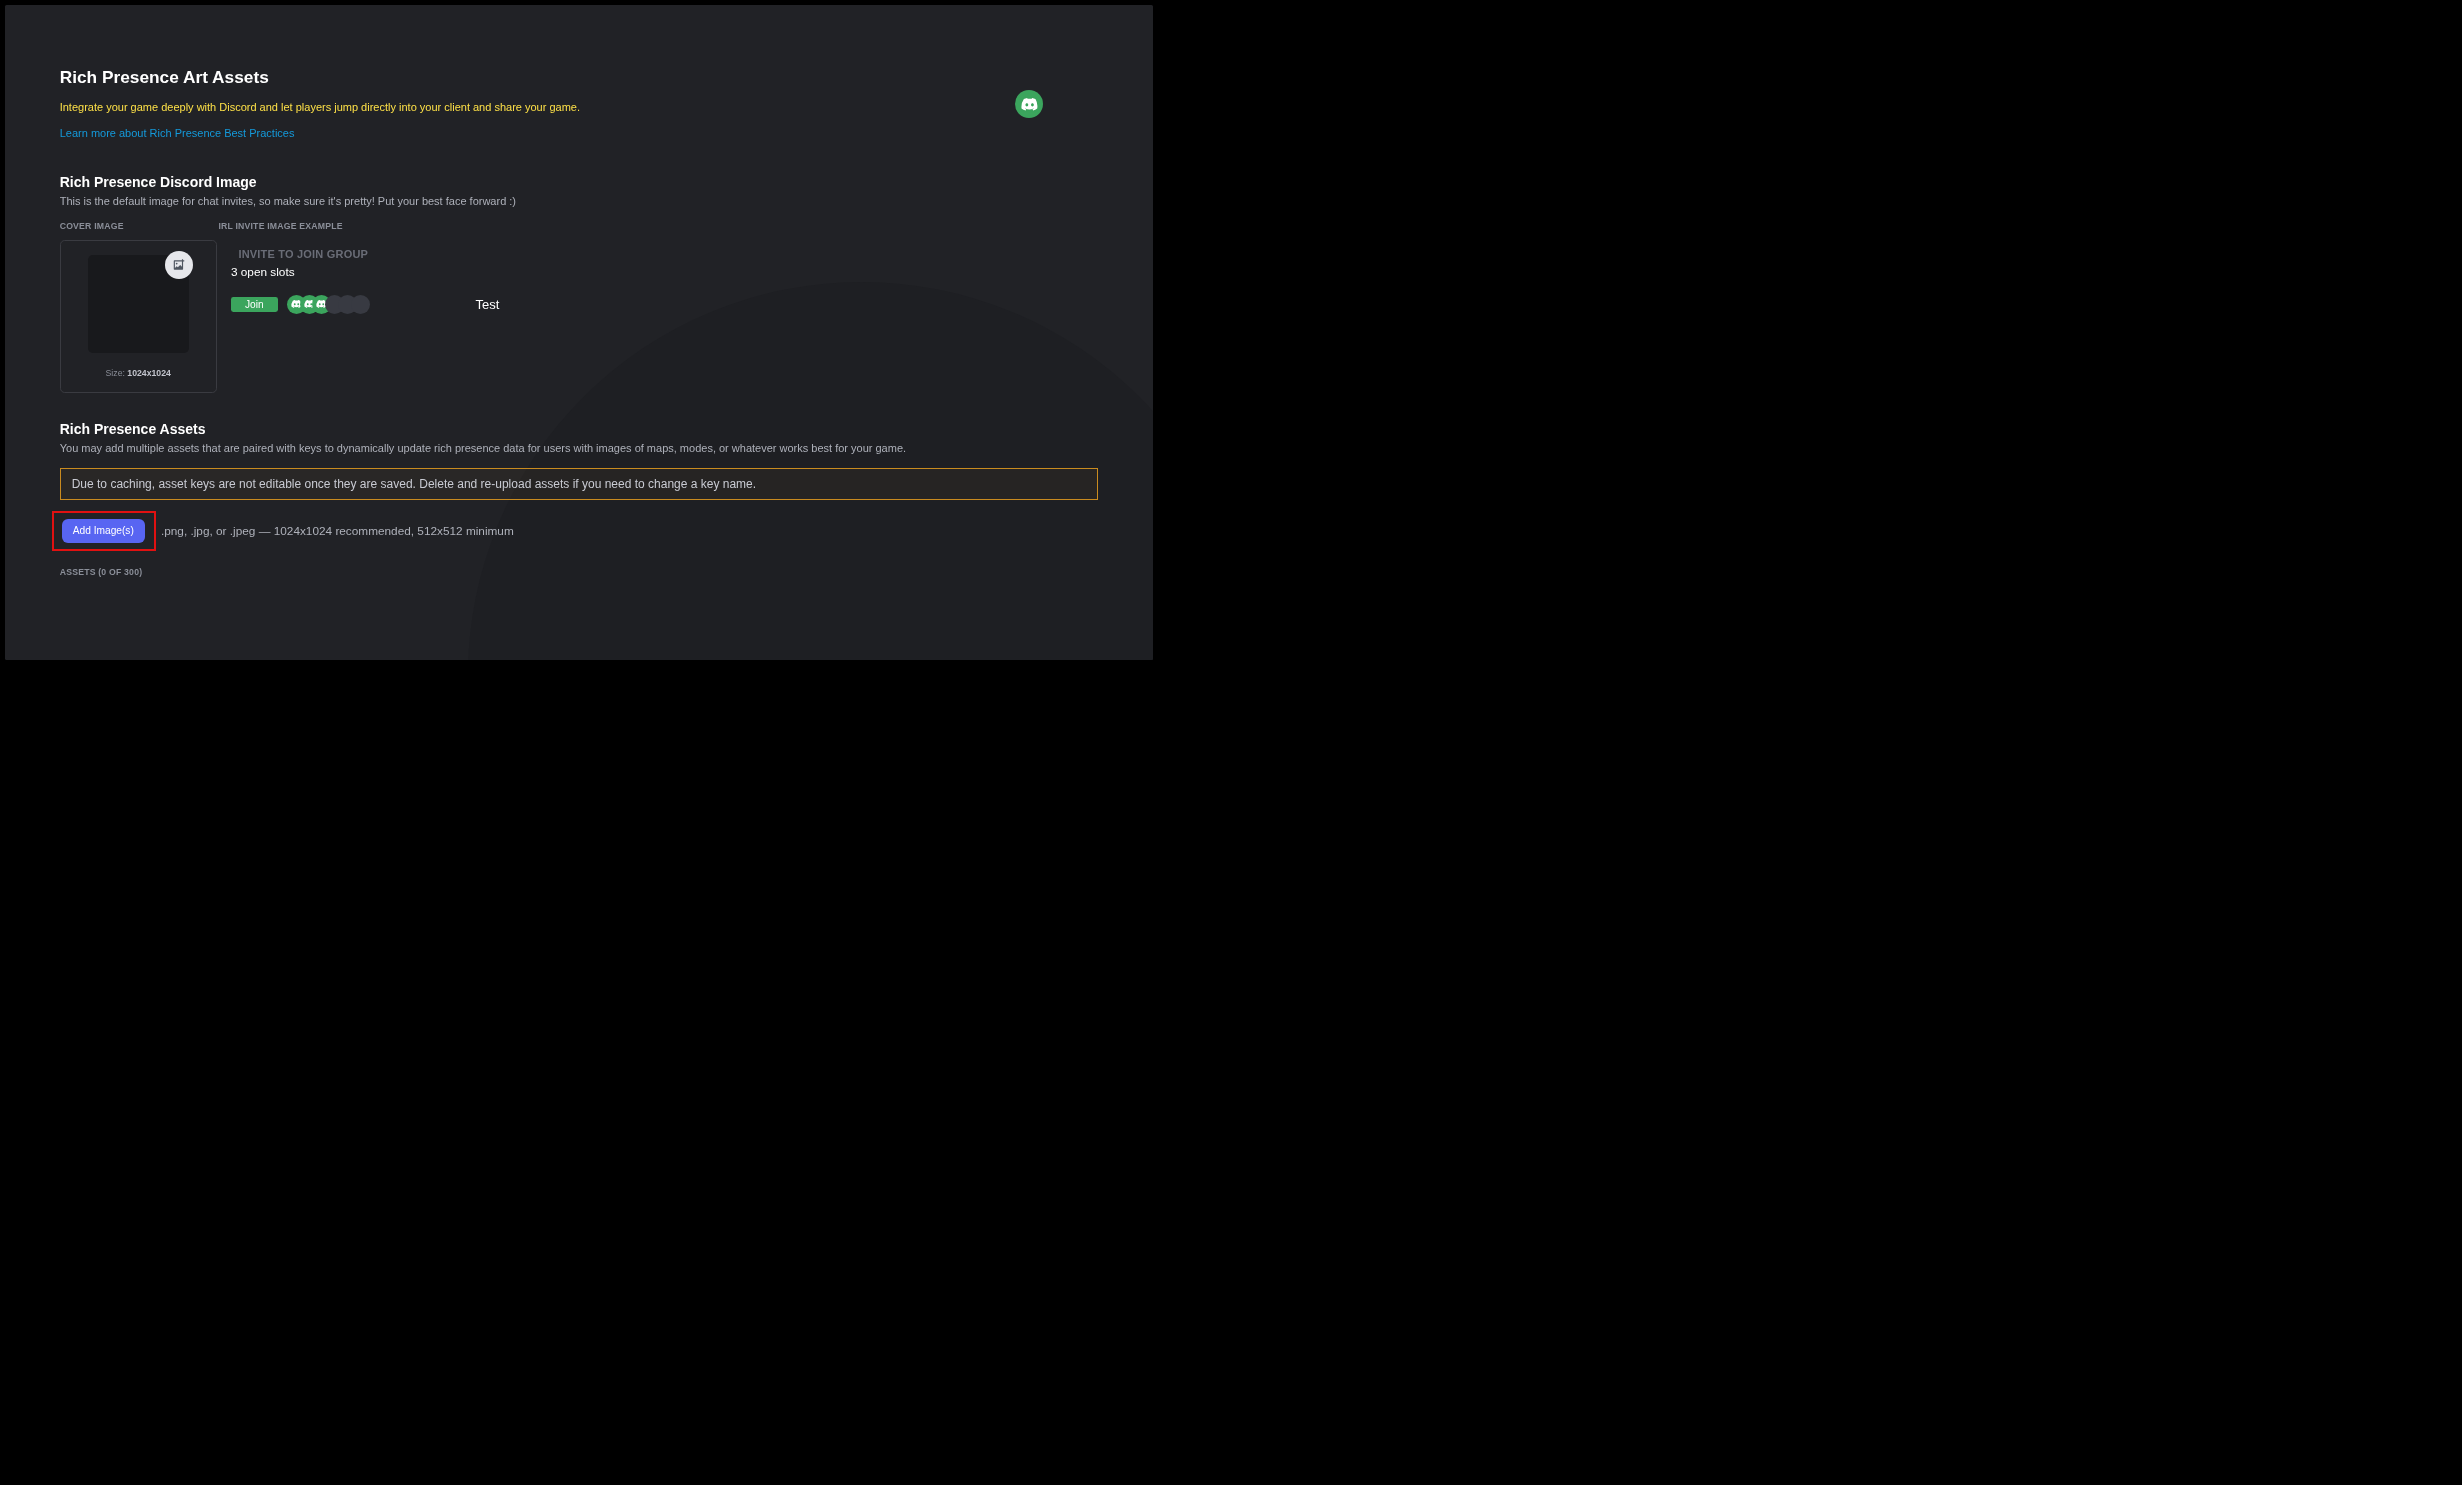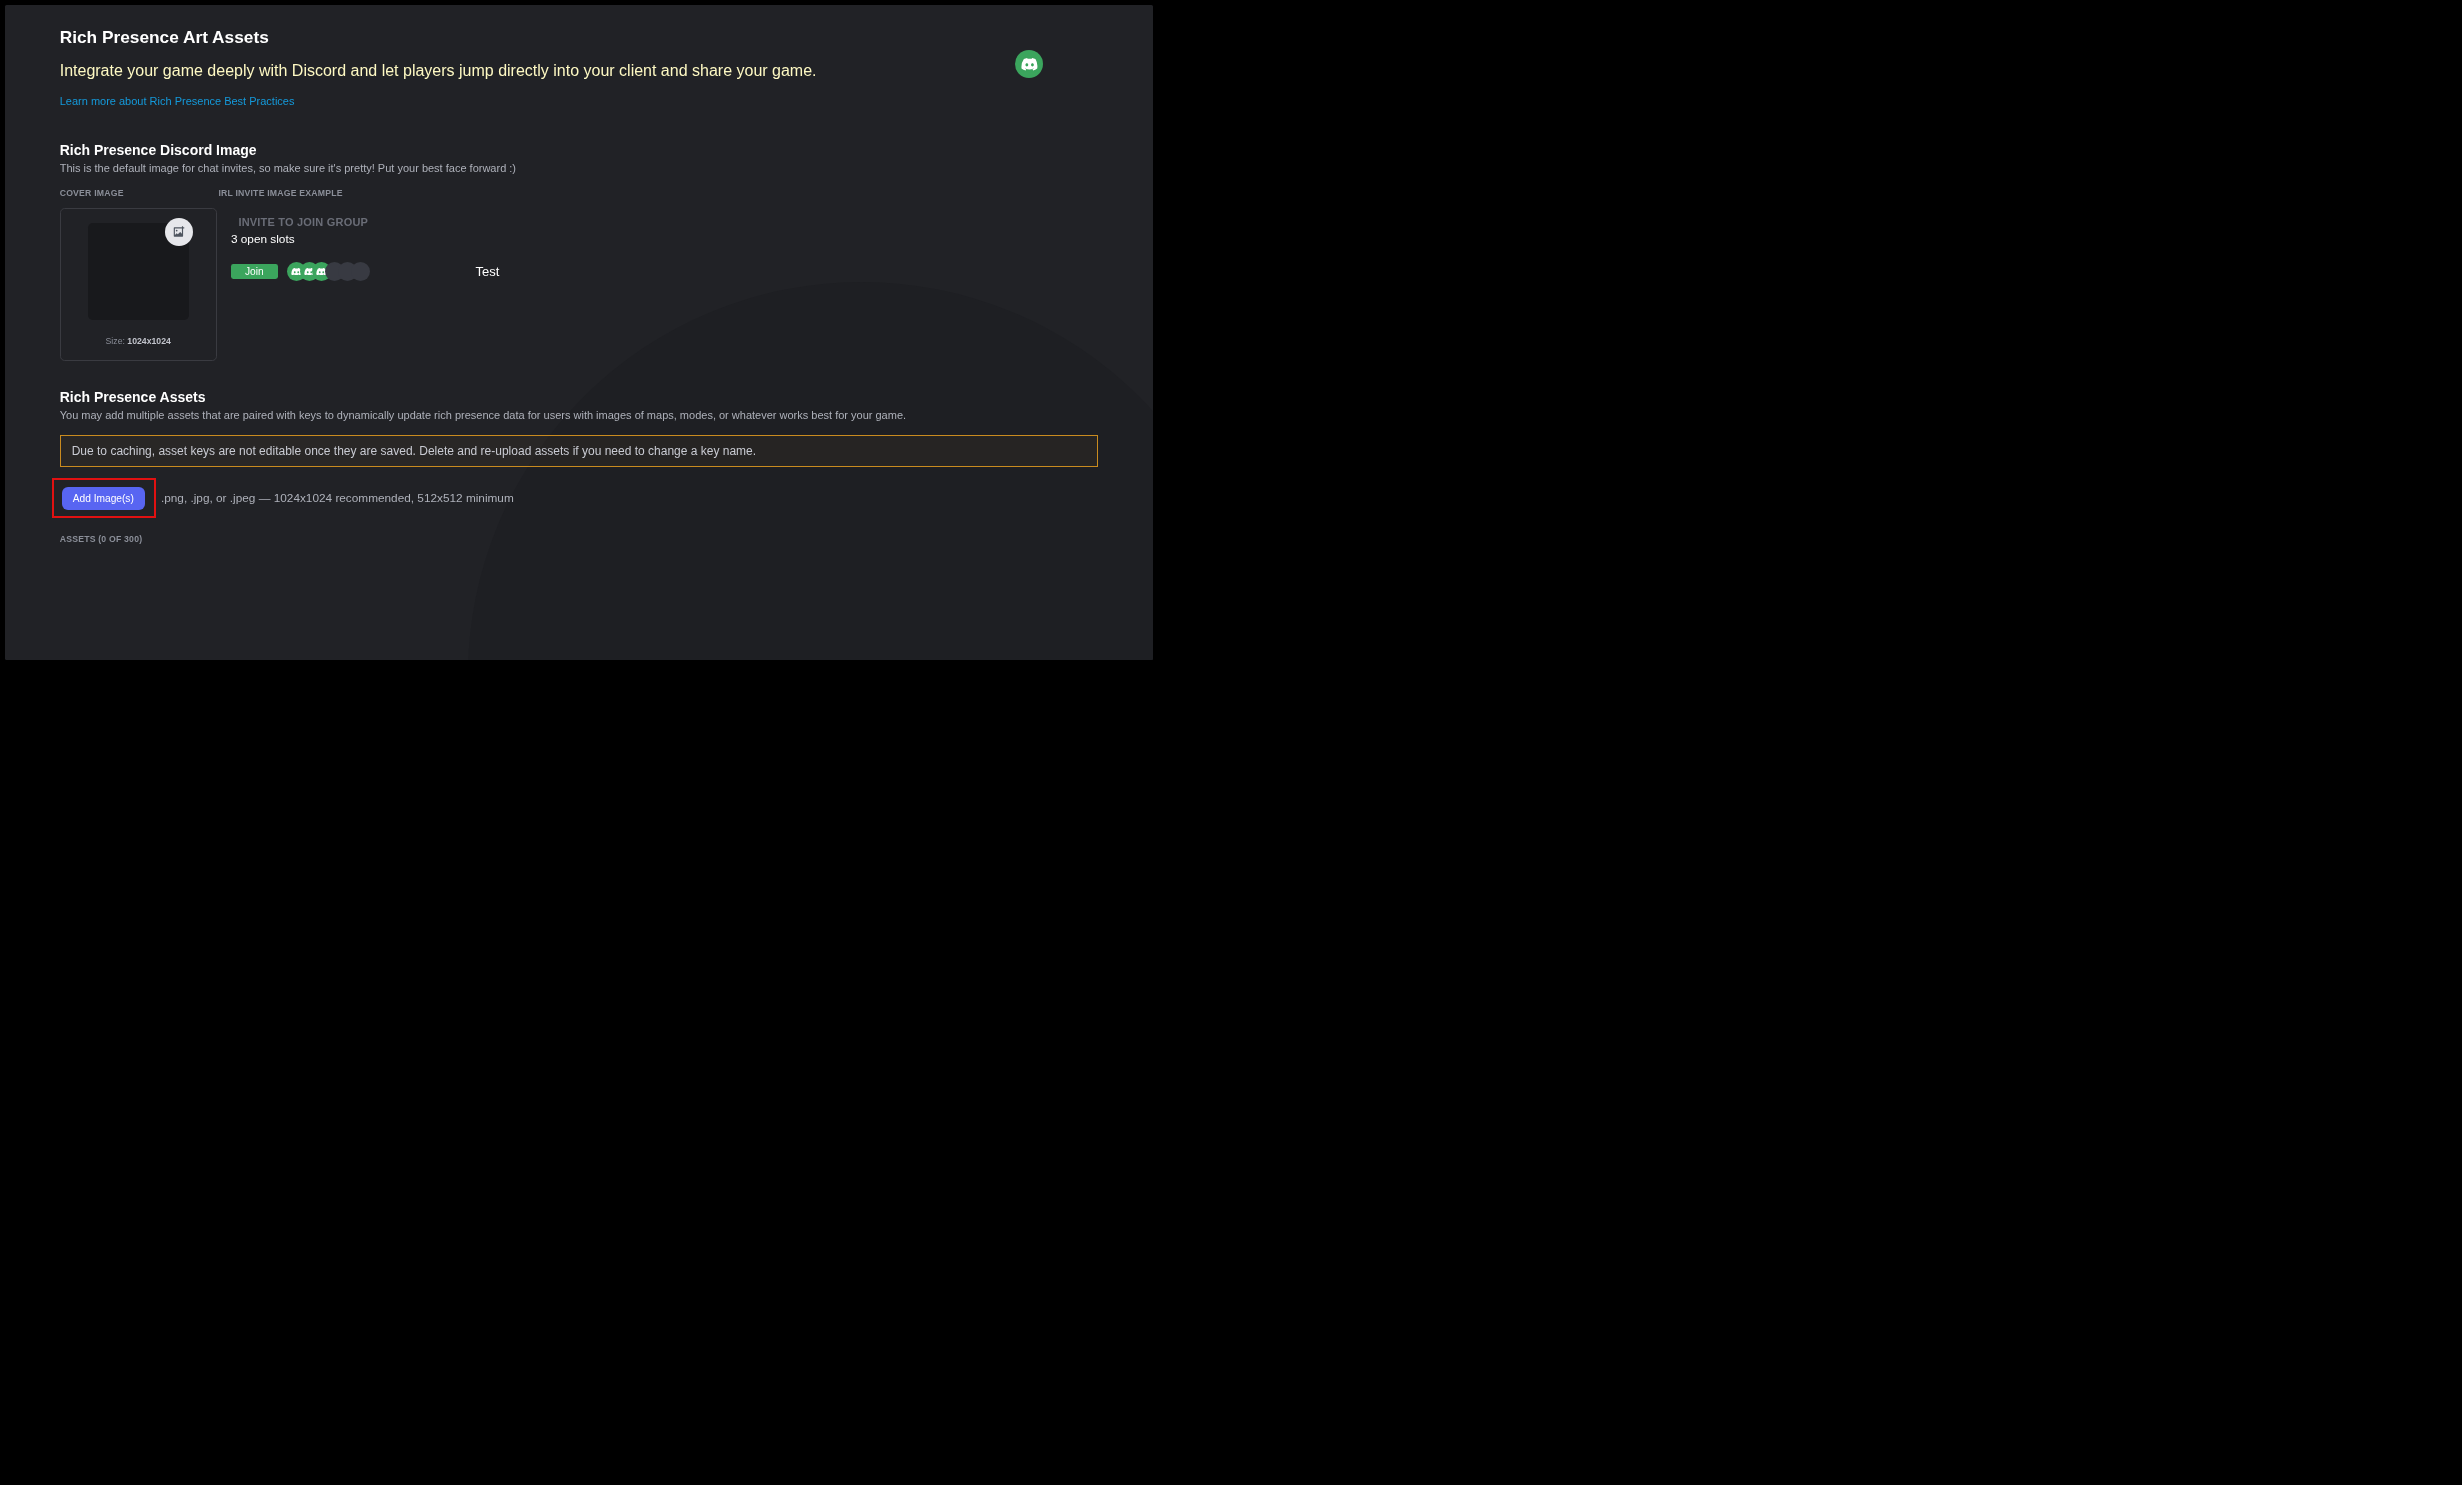--- a/index.html
+++ b/index.html
@@ -31,24 +31,25 @@
     display: flex;
     align-items: center;
     justify-content: center;
   }
   .brand-badge svg { width: 17.3px; height: 12.6px; fill: #fff; }
   .page-title {
     color: #ffffff;
     font-size: 17.3px;
     font-weight: 700;
     margin-bottom: 11px;
+    margin-top: 40px;
   }
   .page-subtitle {
-    color: #fef9c3;
-    font-size: 16px;
+    color: #fde047;
+    font-size: 11px;
     line-height: 1.5;
     margin-bottom: 11px;
   }
   .learn-link {
     color: #149adb;
     font-size: 11px;
     text-decoration: none;
     display: inline-block;
     margin-bottom: 35px;
   }

